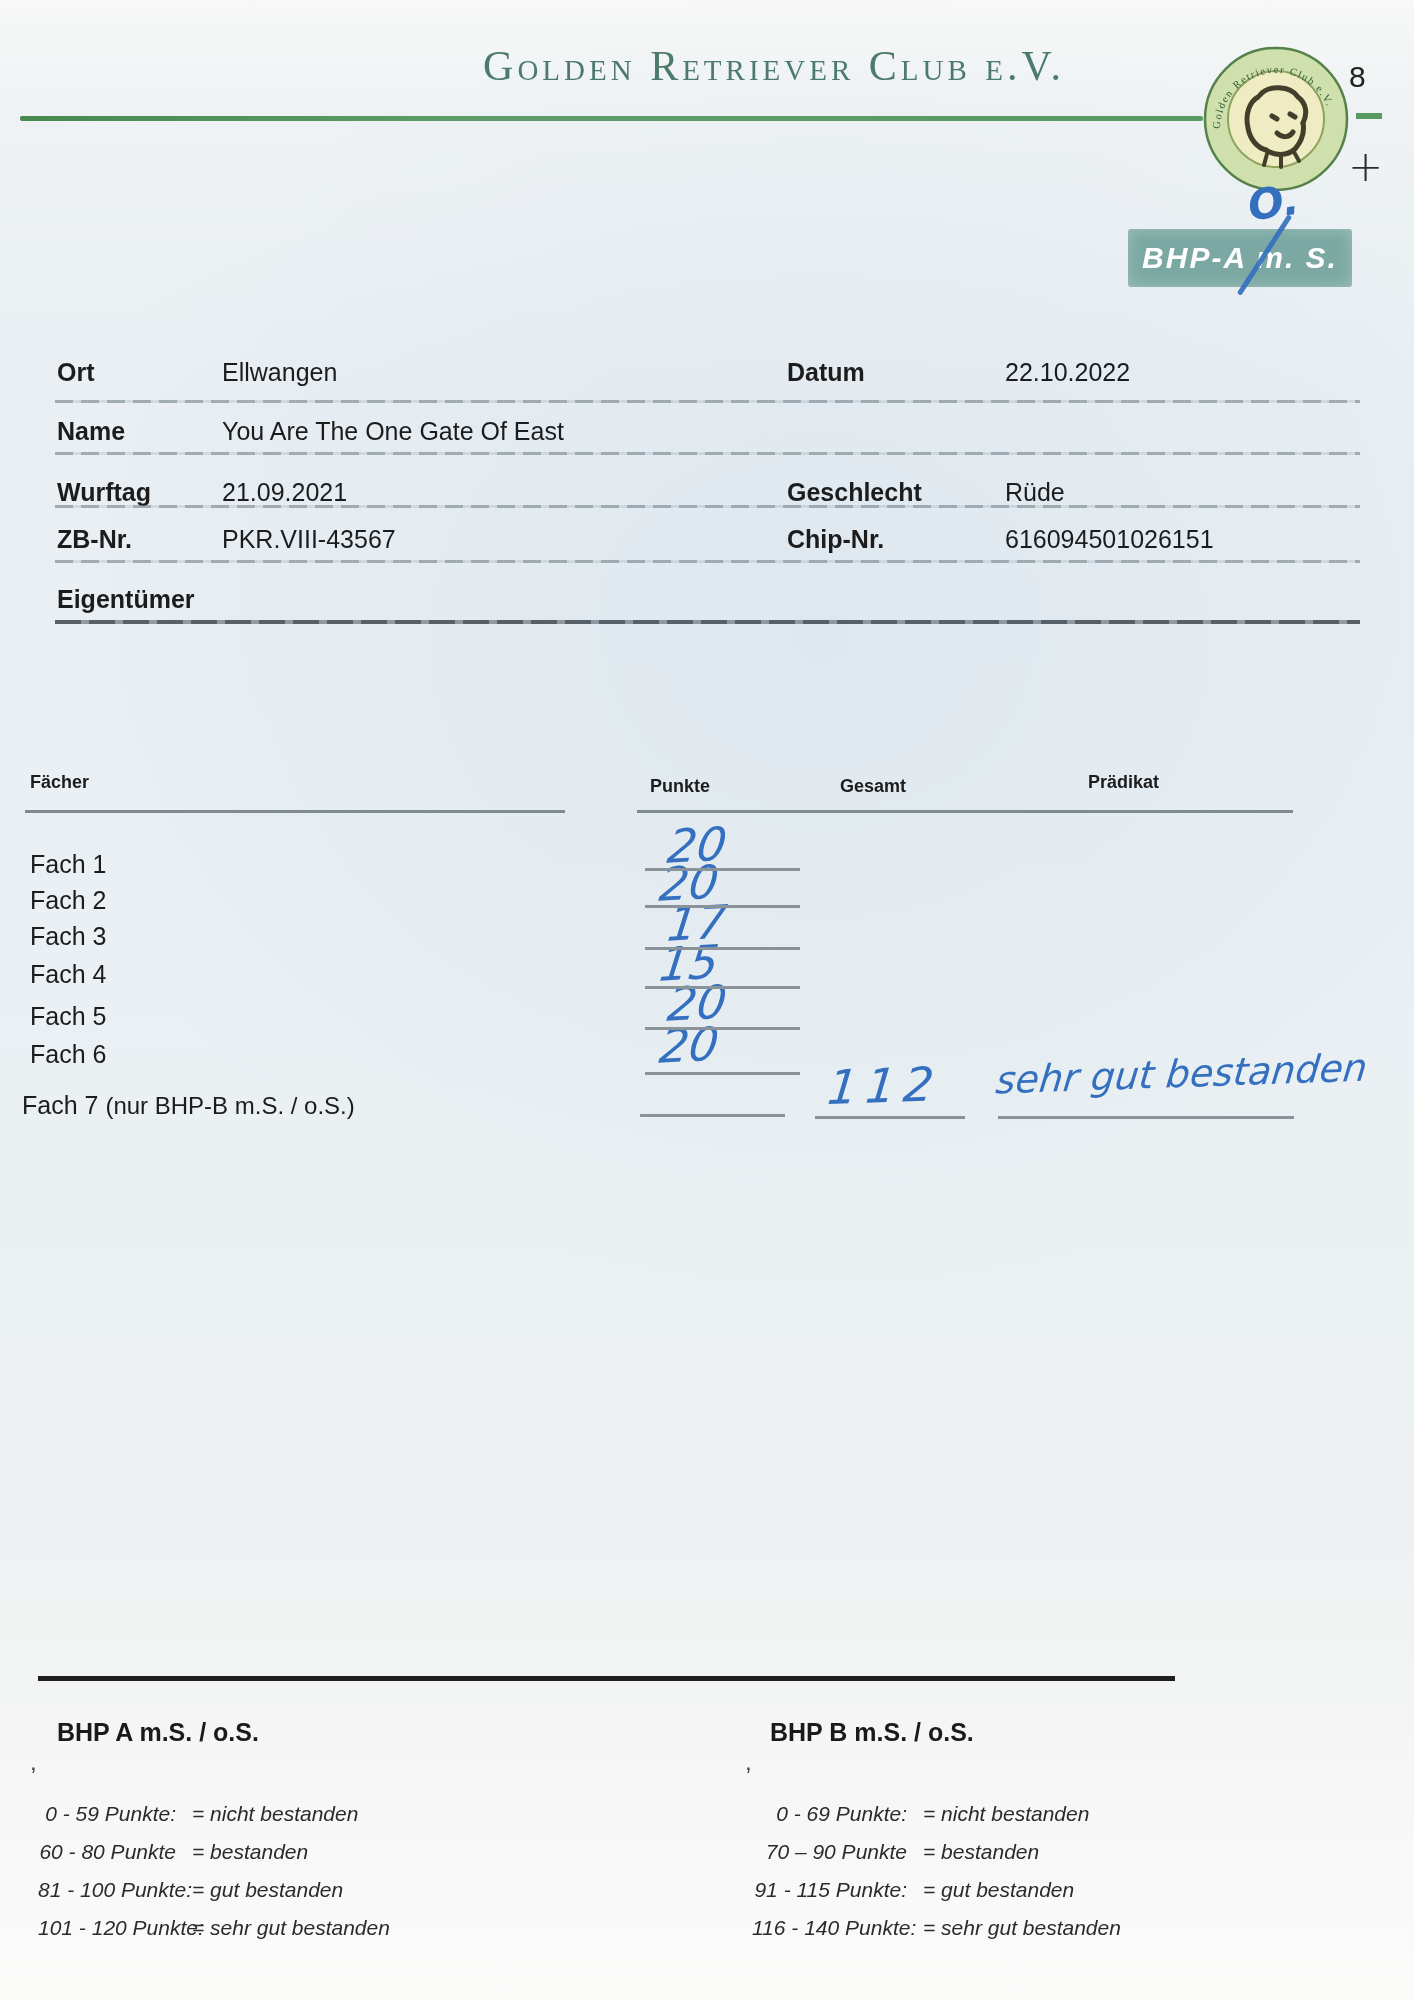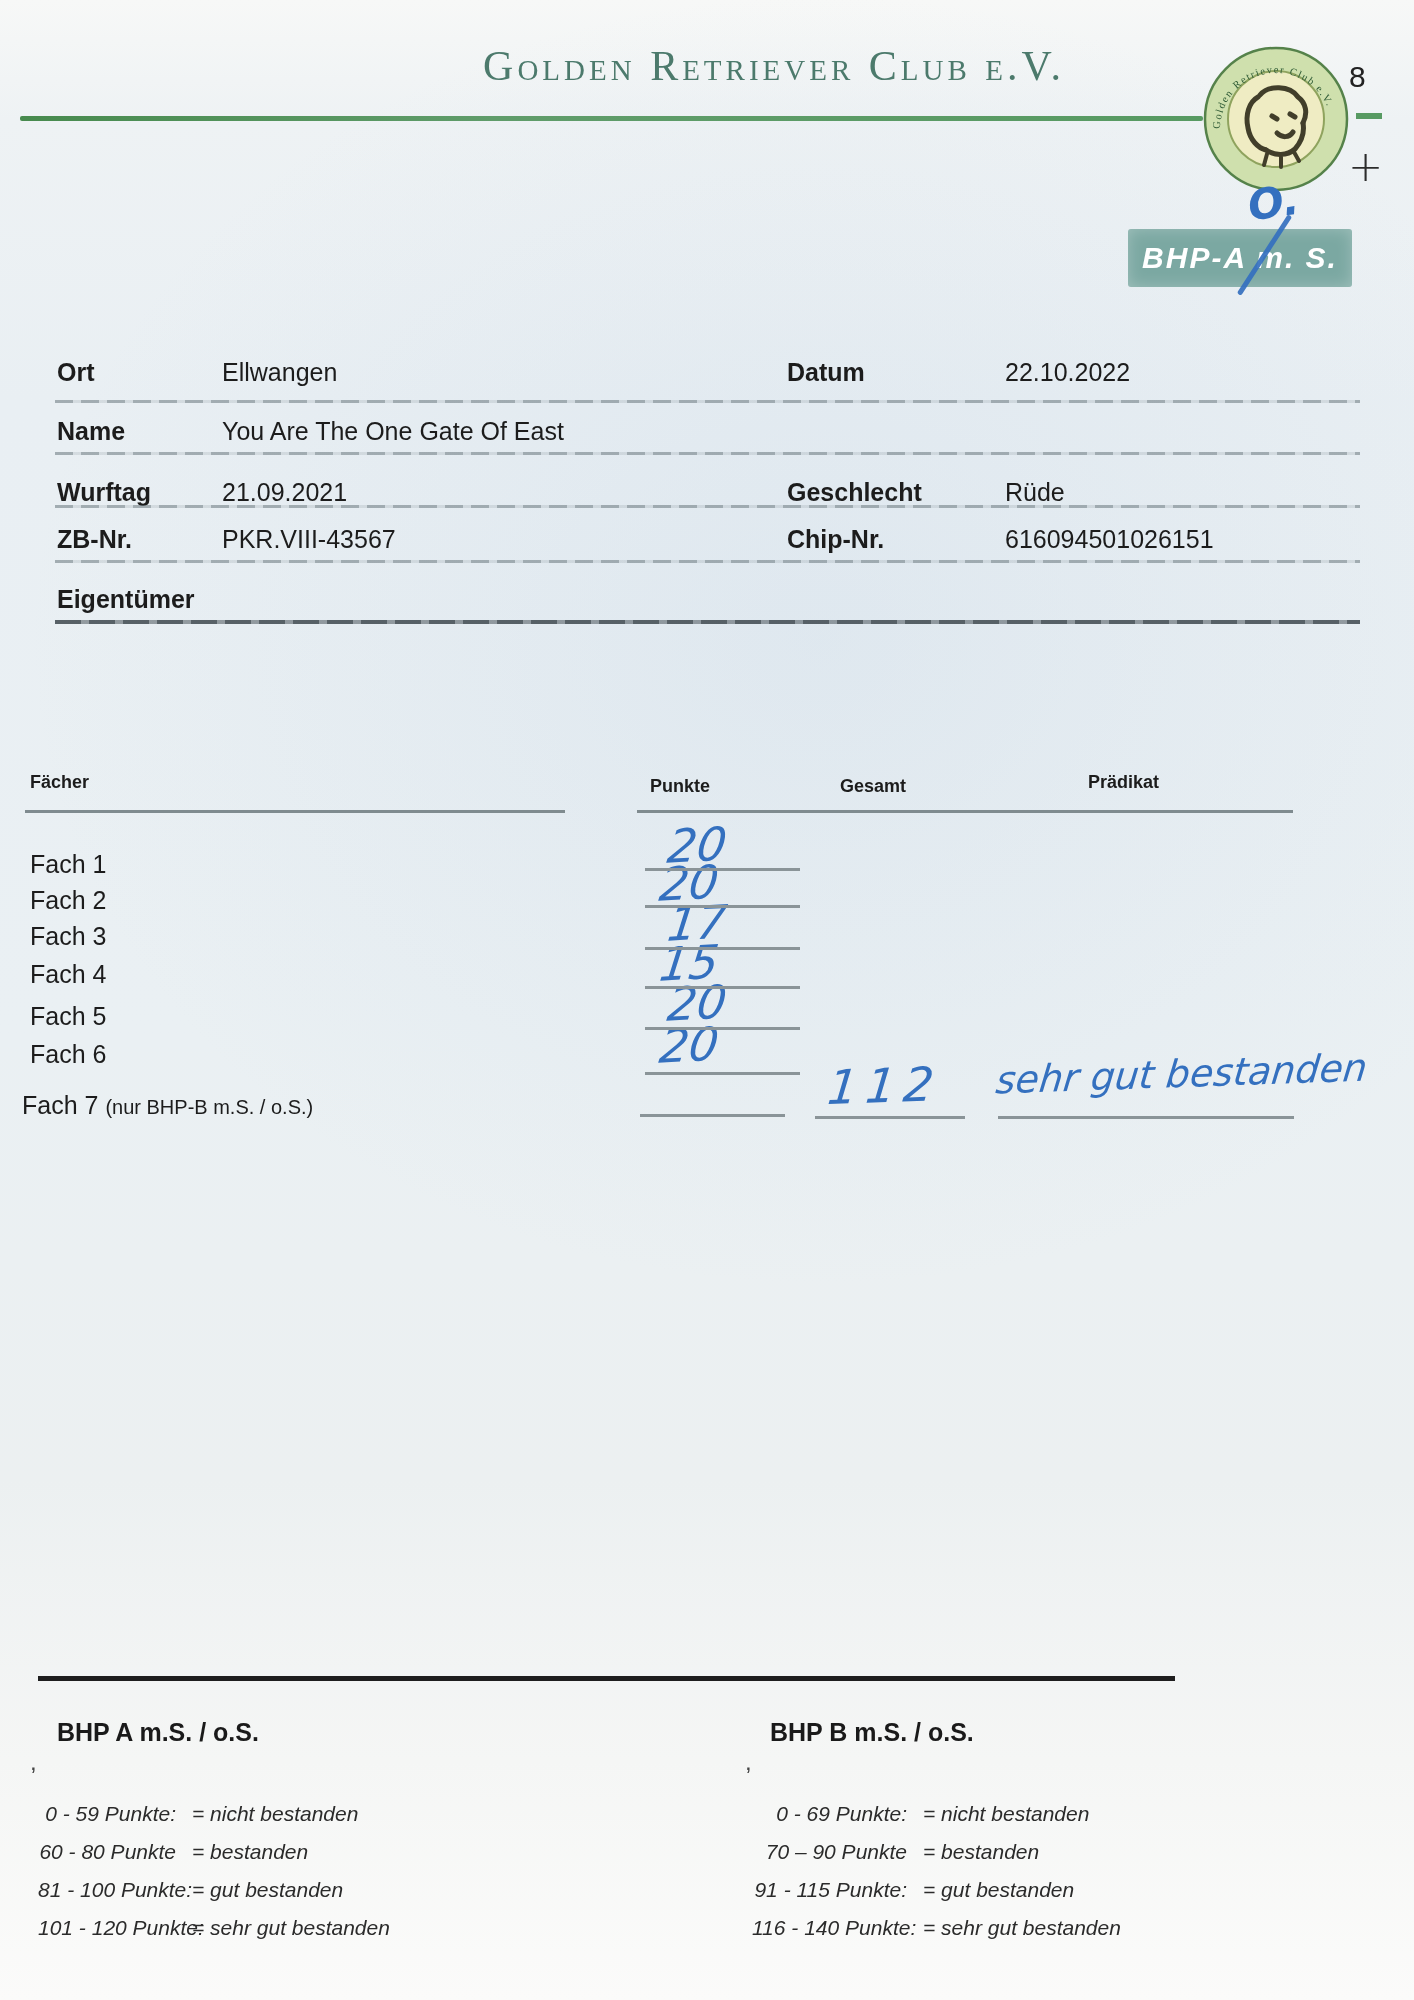--- a/index.html
+++ b/index.html
@@ -36,21 +36,21 @@
   .flabel{font-weight:bold;font-size:25px;white-space:nowrap;}
   .fvalue{font-size:25px;white-space:nowrap;}
   .fdiv{left:55px;width:1305px;height:3px;
     background:repeating-linear-gradient(90deg,rgba(104,118,124,.55) 0 18px,rgba(104,118,124,.16) 18px 26px);}
   .fdiv-strong{left:55px;width:1305px;height:4px;
     background:repeating-linear-gradient(90deg,rgba(62,72,78,.85) 0 26px,rgba(62,72,78,.5) 26px 34px);}
   
   .th{font-weight:bold;font-size:18px;white-space:nowrap;}
   .rule{height:3px;background:#7f8b8f;}
   .fach{font-size:25px;white-space:nowrap;}
-  .fach small{font-size:20px;font-weight:normal;}
+  .fach small{font-size:24px;font-weight:normal;}
   .sline{height:3px;background:#8a9498;}
   .hand{color:var(--color-ink_blue,#3470bf);font-family:"DejaVu Sans",sans-serif;font-style:italic;white-space:nowrap;}
   .score{font-size:46px;transform:rotate(-3deg) skewX(-10deg);}
   .total{font-size:47px;letter-spacing:8px;transform:rotate(-2deg) skewX(-8deg);}
   .grade{font-size:38px;transform:rotate(-2deg) skewX(-8deg);}
   
   .thick{left:38px;top:1676px;width:1137px;height:5px;background:#1e1e1e;}
   .legend-title{font-size:25px;font-weight:bold;white-space:nowrap;color:#1a1a1a;}
   .legend-mark{font-size:24px;color:#444;}
   .legend{display:flex;flex-direction:column;}

